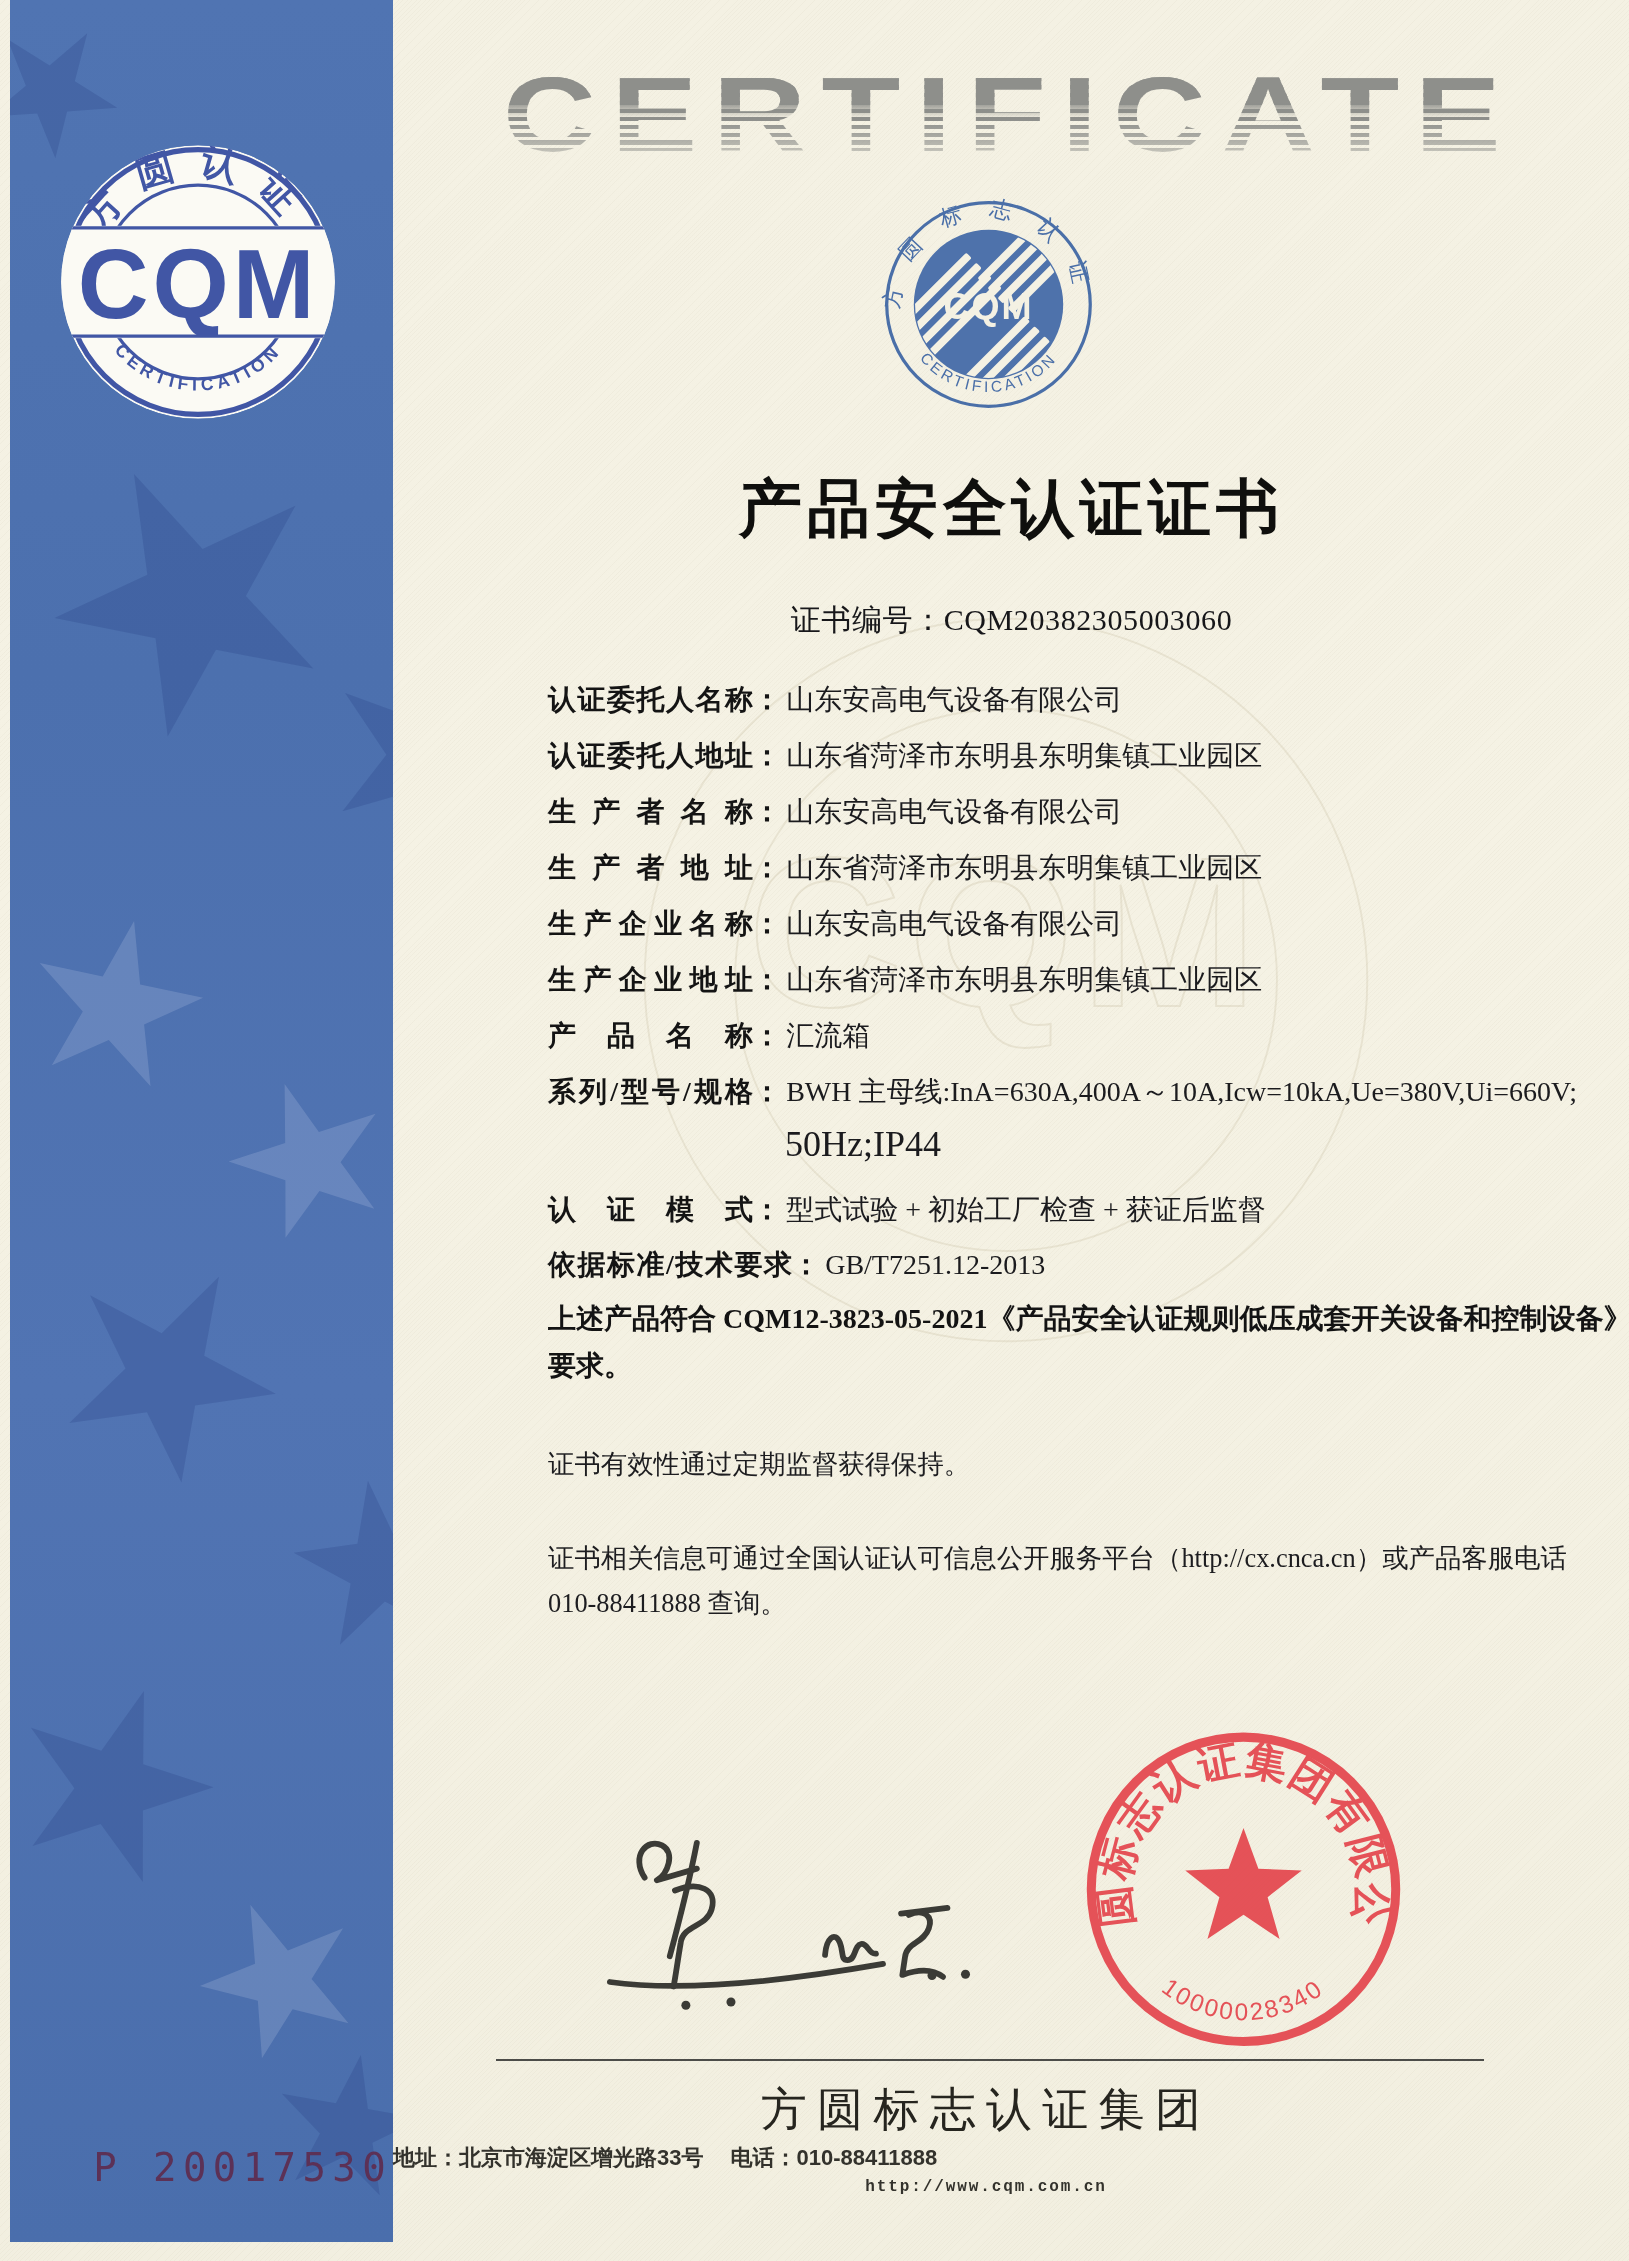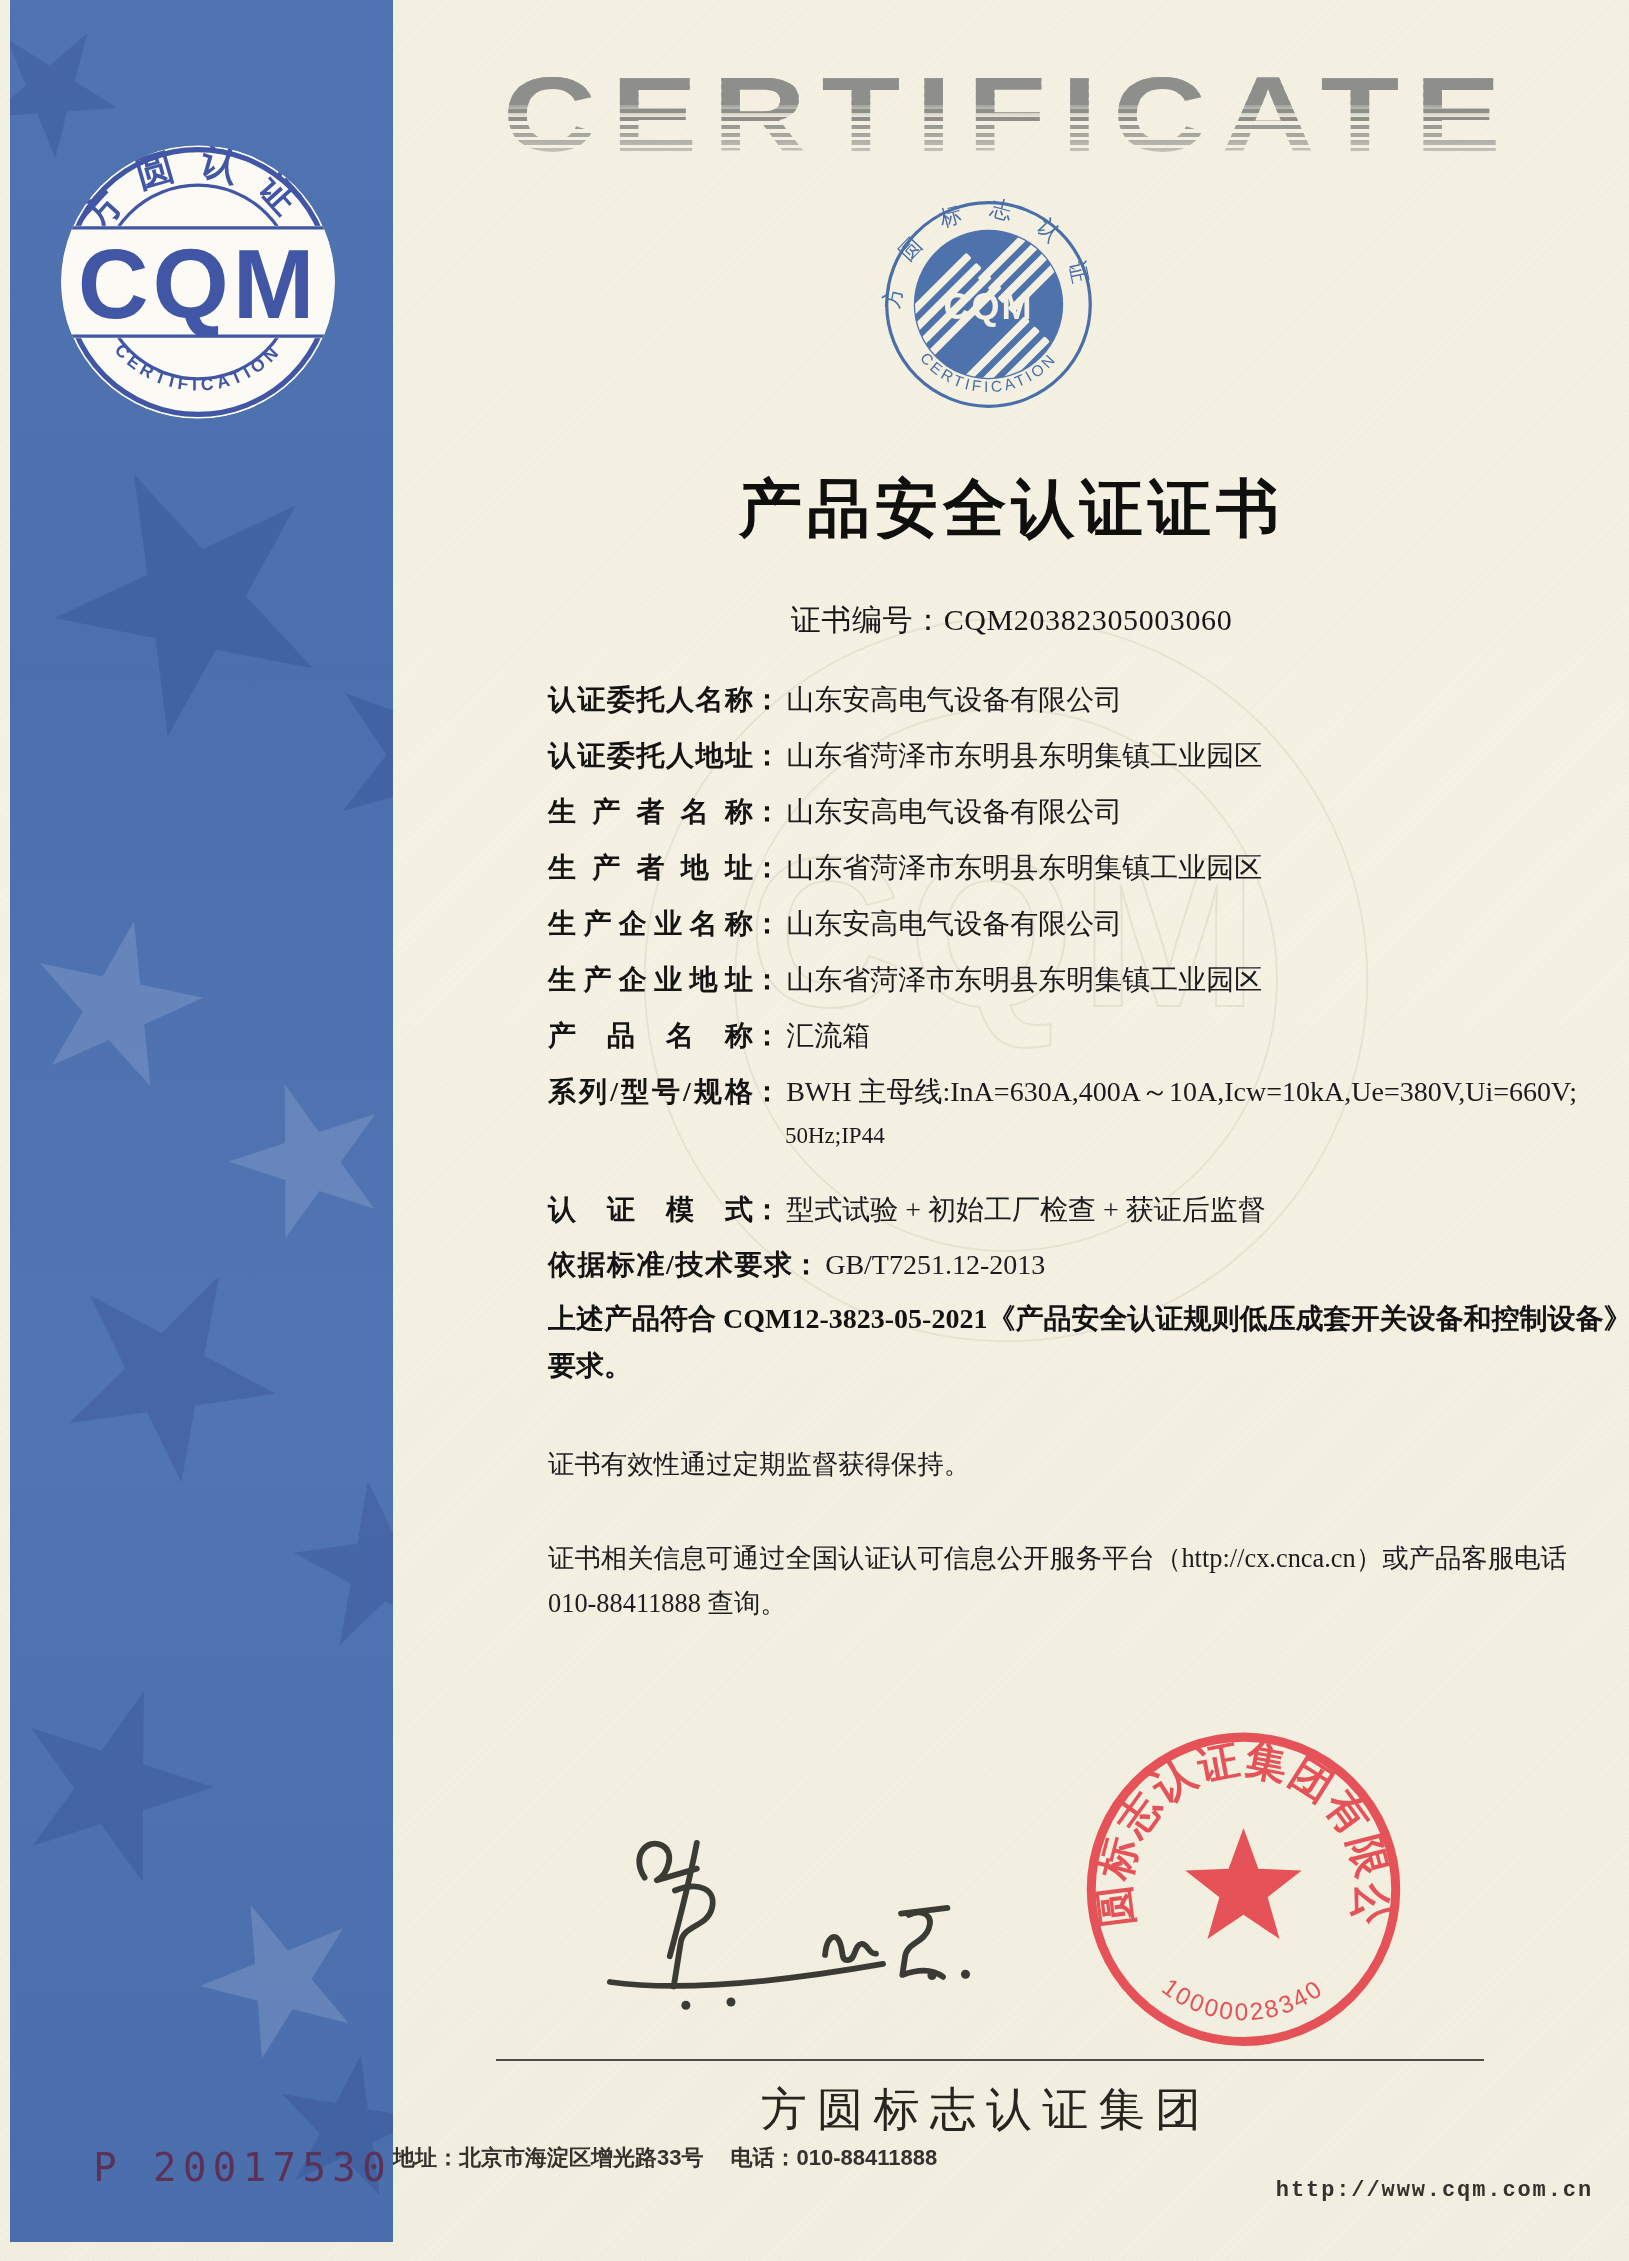--- a/index.html
+++ b/index.html
@@ -58,21 +58,21 @@
   .flabel{
     display:inline-block;width:205px;font-weight:bold;font-size:28px;line-height:56px;
     text-align:justify;text-align-last:justify;text-justify:inter-character;
     white-space:nowrap;vertical-align:top;color:#141414;
   }
   .flabel.wide{width:244px;}
   .fcolon{display:inline-block;font-weight:bold;font-size:28px;line-height:56px;vertical-align:top;color:#141414;}
   .fvalue{display:inline-block;margin-left:5.2px;font-size:28px;line-height:56px;vertical-align:top;color:#1b1b1e;}
   .fields2 .flabel,.fields2 .fcolon{line-height:55px;}
   .fields2 .fvalue{line-height:55px;}
-  .spec2{position:absolute;left:785px;top:1123px;font-size:23px;color:#1b1b1e;text-align:center;}
+  .spec2{position:absolute;left:785px;top:1123px;font-size:36px;color:#1b1b1e;text-align:center;}
   
   .abs-text{position:absolute;line-height:1.3;white-space:nowrap;}
   .stmt{font-size:28px;font-weight:bold;color:#131313;}
   .stmt1{left:548px;top:1301px;}
   .stmt2{left:548px;top:1348px;}
   .dates-row{left:548px;top:1397px;width:1057px;font-size:27px;}
   .valid-part{position:absolute;left:620px;top:5.2px;}
   .note{font-size:26.4px;color:#1d1d20;}
   .note1{left:548px;top:1447px;}
   .note2{left:548px;top:1493px;}
@@ -84,23 +84,23 @@
     position:absolute;left:393px;top:2079px;width:1186px;text-align:center;
     font-size:46px;font-weight:normal;letter-spacing:10.3px;color:#26251f;white-space:nowrap;
   }
   .footer-addr{
     position:absolute;left:393px;top:2143px;width:1186px;text-align:left;
     font-family:"Liberation Sans","DejaVu Sans",sans-serif;
     font-size:22px;font-weight:600;color:#33322c;white-space:nowrap;
   }
   .footer-addr .gap{display:inline-block;width:27px;}
   .footer-url{
-    position:absolute;left:407px;top:2178px;width:1186px;text-align:right;
+    position:absolute;left:393px;top:2178px;width:1186px;text-align:center;
     font-family:"Liberation Mono","DejaVu Sans Mono",monospace;
-    font-size:22px;font-weight:600;letter-spacing:1.9px;color:#33322c;white-space:nowrap;
+    font-size:16px;font-weight:600;letter-spacing:1.9px;color:#33322c;white-space:nowrap;
   }
   
   .svg-abs{position:absolute;}
   .seal-svg{opacity:0.93;}
 </style>
 </head>
 <body>
 
 <div class="page">
 

